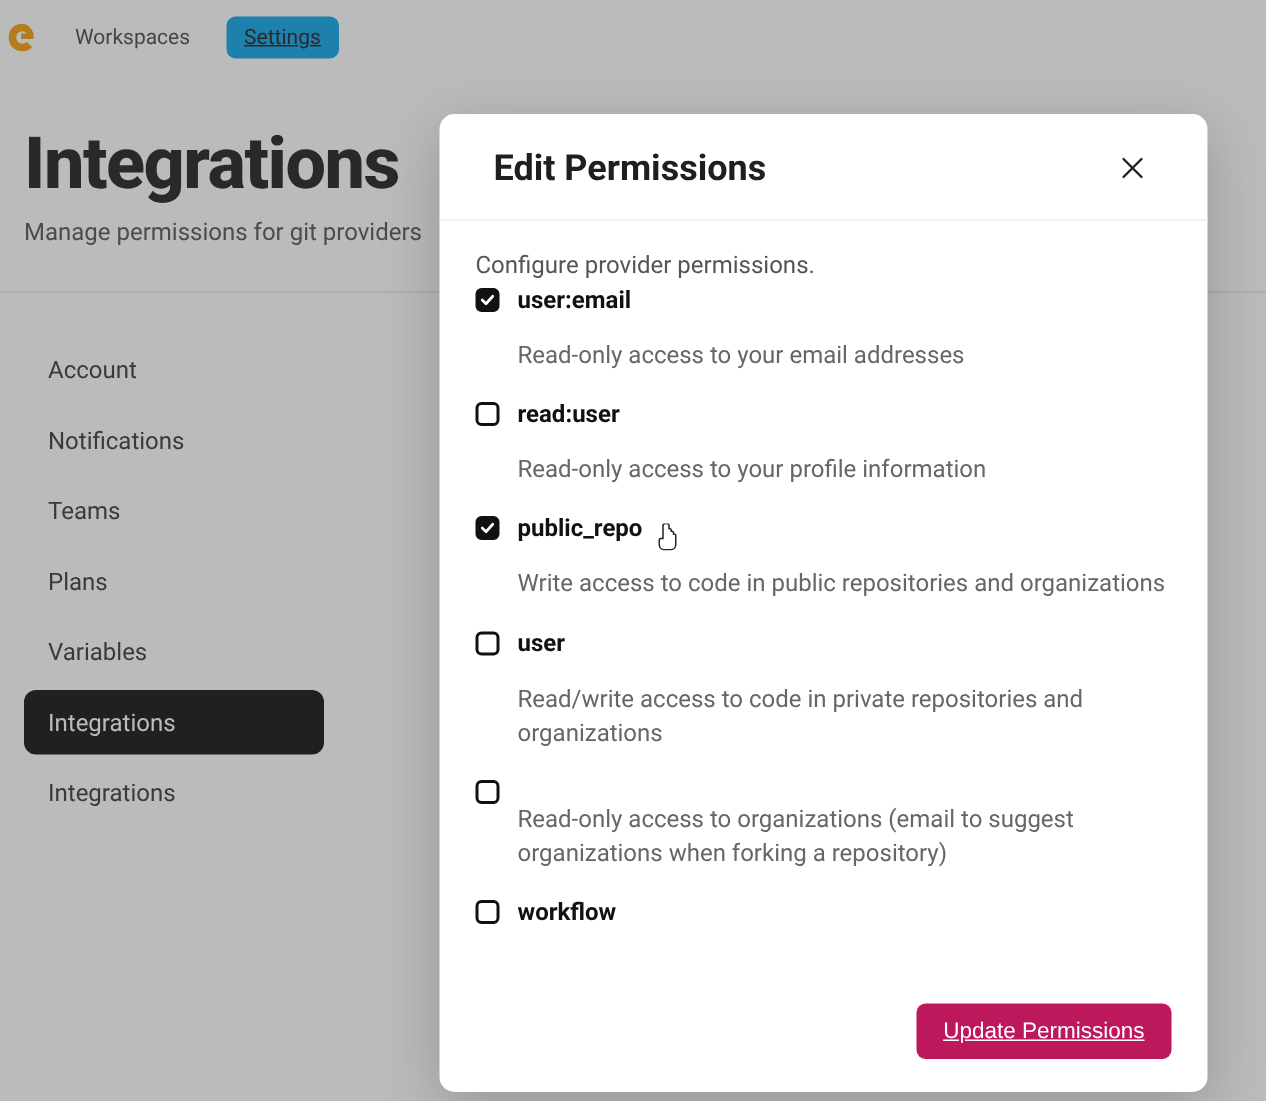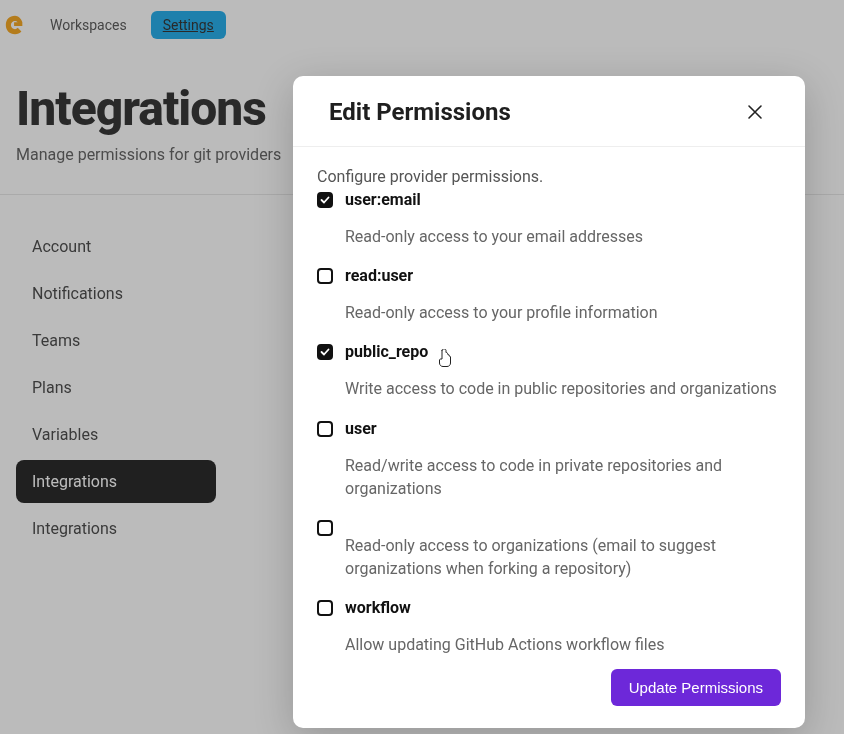--- a/index.html
+++ b/index.html
@@ -159,27 +159,28 @@
     color: #666;
     margin-top: 16px;
     line-height: 1.45;
   }
   .modal-footer {
     padding: 16px 24px 22px;
     display: flex;
     justify-content: flex-end;
   }
   .update-btn {
-    background: #6d28d9;
+    background: #be185d;
     color: #fff;
     border: none;
     font-size: 15px;
     padding: 10px 18px;
     border-radius: 6px;
     cursor: pointer;
+    text-decoration: underline;
   }
   .cursor-icon {
     position: absolute;
     left: 437px;
     top: 349px;
     pointer-events: none;
   }
 </style>
 </head>
 <body>
@@ -263,21 +264,20 @@
           <div class="perm-row">
             <div class="checkbox"></div>
             <div class="perm-text">
               <div class="perm-desc">Read-only access to organizations (email to suggest organizations when forking a repository)</div>
             </div>
           </div>
           <div class="perm-row">
             <div class="checkbox"></div>
             <div class="perm-text">
               <div class="perm-name">workflow</div>
-              <div class="perm-desc">Allow updating GitHub Actions workflow files</div>
             </div>
           </div>
         </div>
     </div>
     <div class="modal-footer">
       <button class="update-btn">Update Permissions</button>
     </div>
   </div>
 </div>
 

